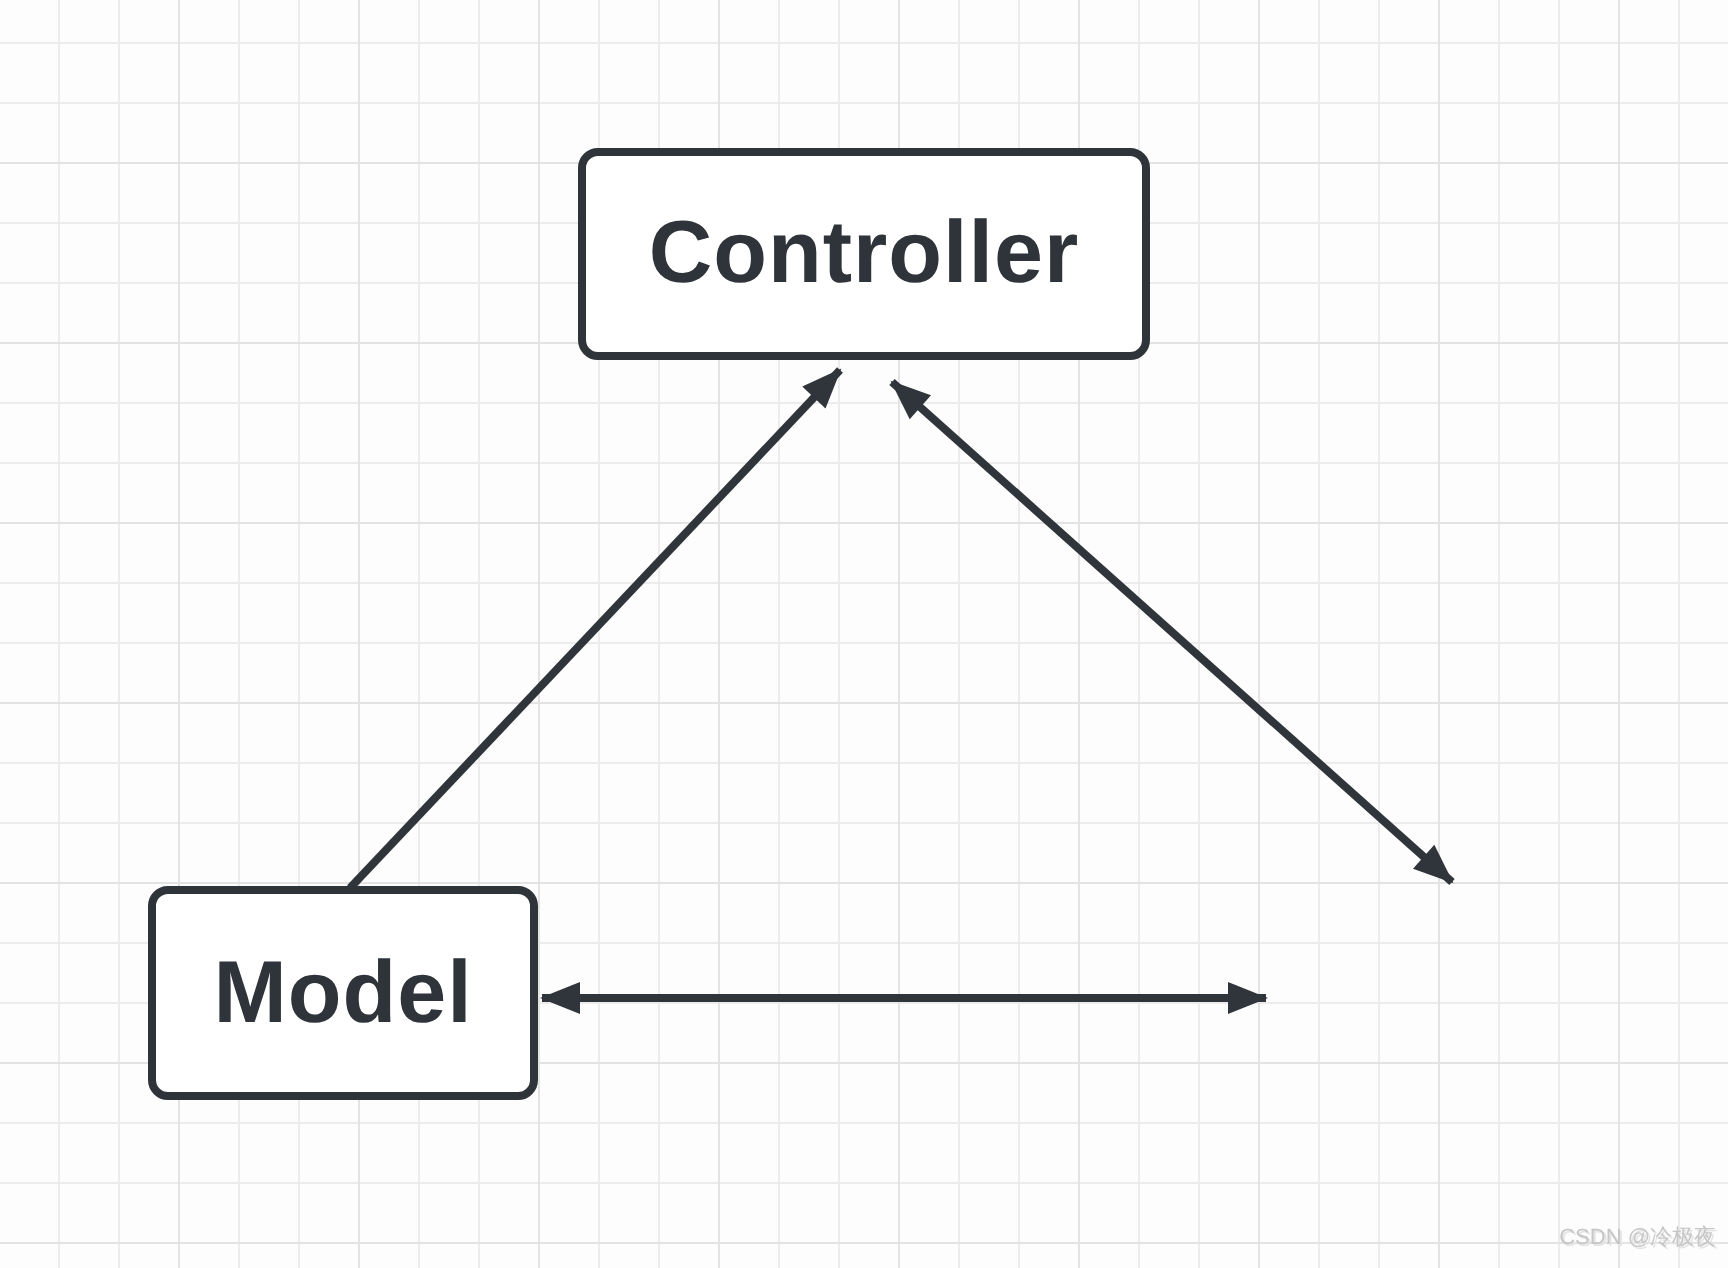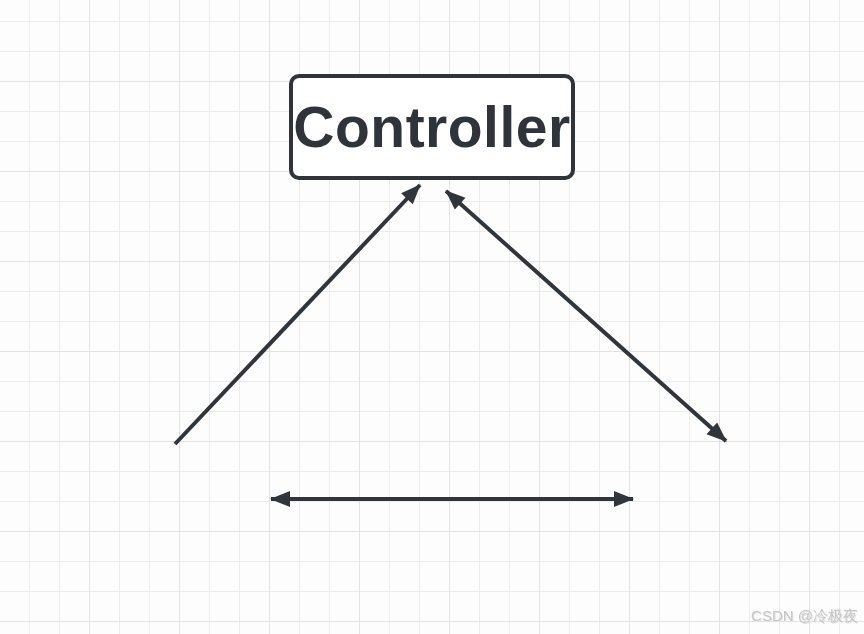--- a/index.html
+++ b/index.html
@@ -24,21 +24,21 @@
   .node {
     position: absolute;
     box-sizing: border-box;
     background: #ffffff;
     border: 4px solid #2f343a;
     border-radius: 10px;
     display: flex;
     align-items: center;
     justify-content: center;
     font-weight: 700;
-    font-size: 57px;
+    font-size: 44px;
     letter-spacing: 0.5px;
     color: #2f343a;
     z-index: 2;
   }
   #node-controller { left: 289px; top: 74px;  width: 286px; height: 106px; }
   #node-model      { left: 74px;  top: 443px; width: 195px; height: 107px; }
   #node-view       { left: 635px; top: 445px; width: 191px; height: 104px; }
   #edges {
     position: absolute;
     left: 0; top: 0;
@@ -47,21 +47,21 @@
     z-index: 1;
   }
   #edges line {
     stroke: #30353b;
     stroke-width: 4;
   }
   #watermark {
     position: absolute;
     right: 6px;
     bottom: 8px;
-    font-size: 15px;
+    font-size: 11px;
     color: #c6c6c6;
     text-shadow: 1px 1px 0 #e4e4e4;
     z-index: 3;
     user-select: none;
   }
 </style>
 </head>
 <body>
 
 <div id="canvas">
@@ -74,17 +74,20 @@
     </defs>
     <line x1="175" y1="444" x2="420" y2="185" marker-end="url(#arrowhead)"></line>
     <line x1="446" y1="191" x2="726" y2="441" marker-start="url(#arrowhead)" marker-end="url(#arrowhead)"></line>
     <line x1="271" y1="499" x2="633" y2="499" marker-start="url(#arrowhead)" marker-end="url(#arrowhead)"></line>
   </svg>
 
   <div class="node" id="node-controller">
     <span>Controller</span>
   </div>
 
+  <div class="node" id="node-model">
+    <span>Model</span>
+  </div>
 
 
   <div id="watermark">CSDN @冷极夜</div>
 
 </div>
 
 </body></html>

